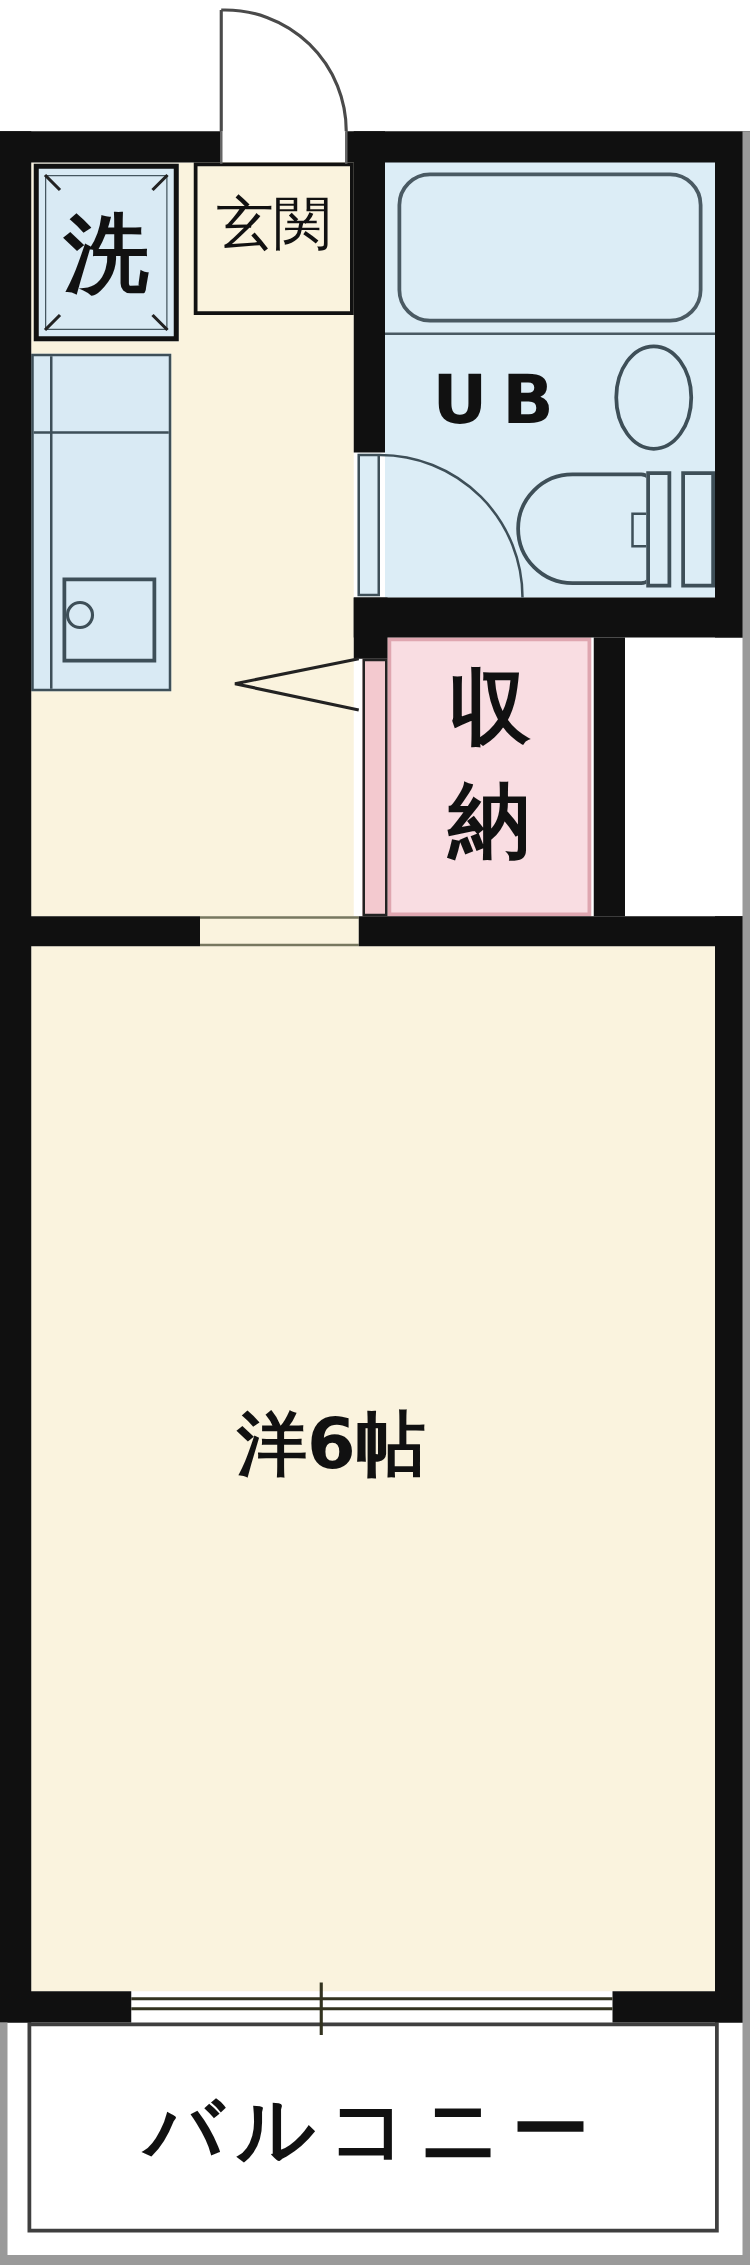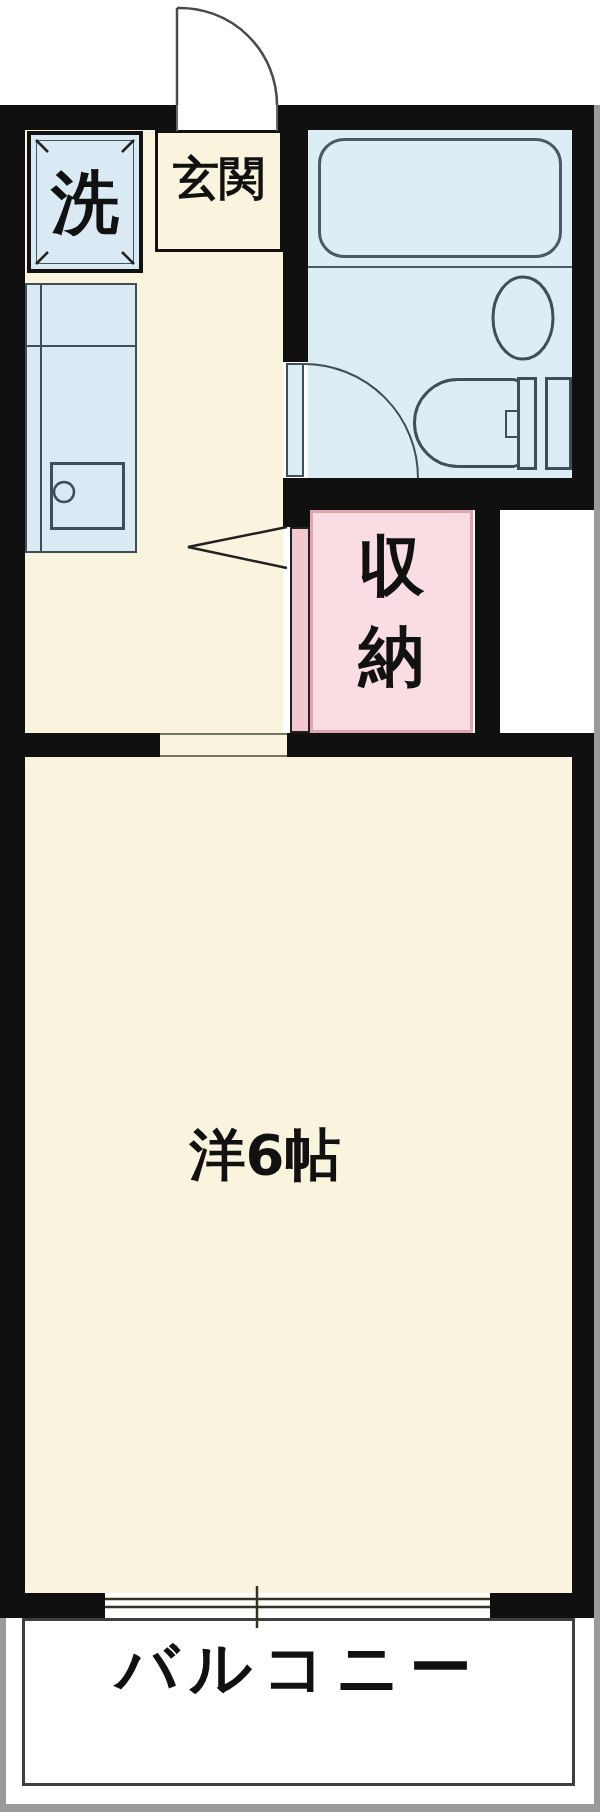--- a/index.html
+++ b/index.html
@@ -71,28 +71,28 @@
   .frame{background:#9A9A9A;}
   .f-right {left:594px;top:105px; width:6px;   height:1707px;}
   .f-bottom{left:0;    top:1804px;width:600px; height:8px;}
   .f-left  {left:0;    top:1618px;width:6px;   height:194px;}
 
   
   .overlay{left:0;top:0;width:600px;height:1812px;pointer-events:none;}
 
   
   .lbl{color:#111;text-align:center;white-space:nowrap;}
-  .genkan-lbl {left:155px;top:148px; width:128px; font-size:46px; font-weight:700;}
+  .genkan-lbl {left:155px;top:148px; width:128px; font-size:46px; font-weight:400;}
   .sen-lbl    {left:27px; top:158px; width:116px; font-size:68px; font-weight:700;}
   .ub-lbl     {left:318px;top:288px; width:165px; font-size:54px; font-weight:700;
                letter-spacing:12px;}
   .closet-lbl {left:310px;top:522px; width:163px; font-size:66px; font-weight:700;
                line-height:90px;}
   .room-lbl   {left:115px;top:1118px;width:300px; font-size:56px; font-weight:700;}
-  .balcony-lbl{left:22px; top:1626px;width:553px; font-size:62px; font-weight:700;
+  .balcony-lbl{left:22px; top:1662px;width:553px; font-size:62px; font-weight:700;
                letter-spacing:10px;}
 </style>
 </head>
 <body>
 
 <div class="plan">
 
   <div class="abs hall"></div>
   <div class="abs main-room"></div>
   <div class="abs ub-room"></div>
@@ -159,20 +159,21 @@
     <g stroke="#222" stroke-width="2.5">
       <line x1="36" y1="140" x2="48" y2="152"></line>
       <line x1="134" y1="140" x2="122" y2="152"></line>
       <line x1="36" y1="264" x2="48" y2="252"></line>
       <line x1="134" y1="264" x2="122" y2="252"></line>
     </g>
   </svg>
 
   <div class="abs lbl genkan-lbl">玄関</div>
   <div class="abs lbl sen-lbl">洗</div>
+  <div class="abs lbl ub-lbl">UB</div>
   <div class="abs lbl closet-lbl">
     <div>収</div>
     <div>納</div>
   </div>
   <div class="abs lbl room-lbl">洋6帖</div>
   <div class="abs lbl balcony-lbl">バルコニー</div>
 
 </div>
 
 </body></html>

